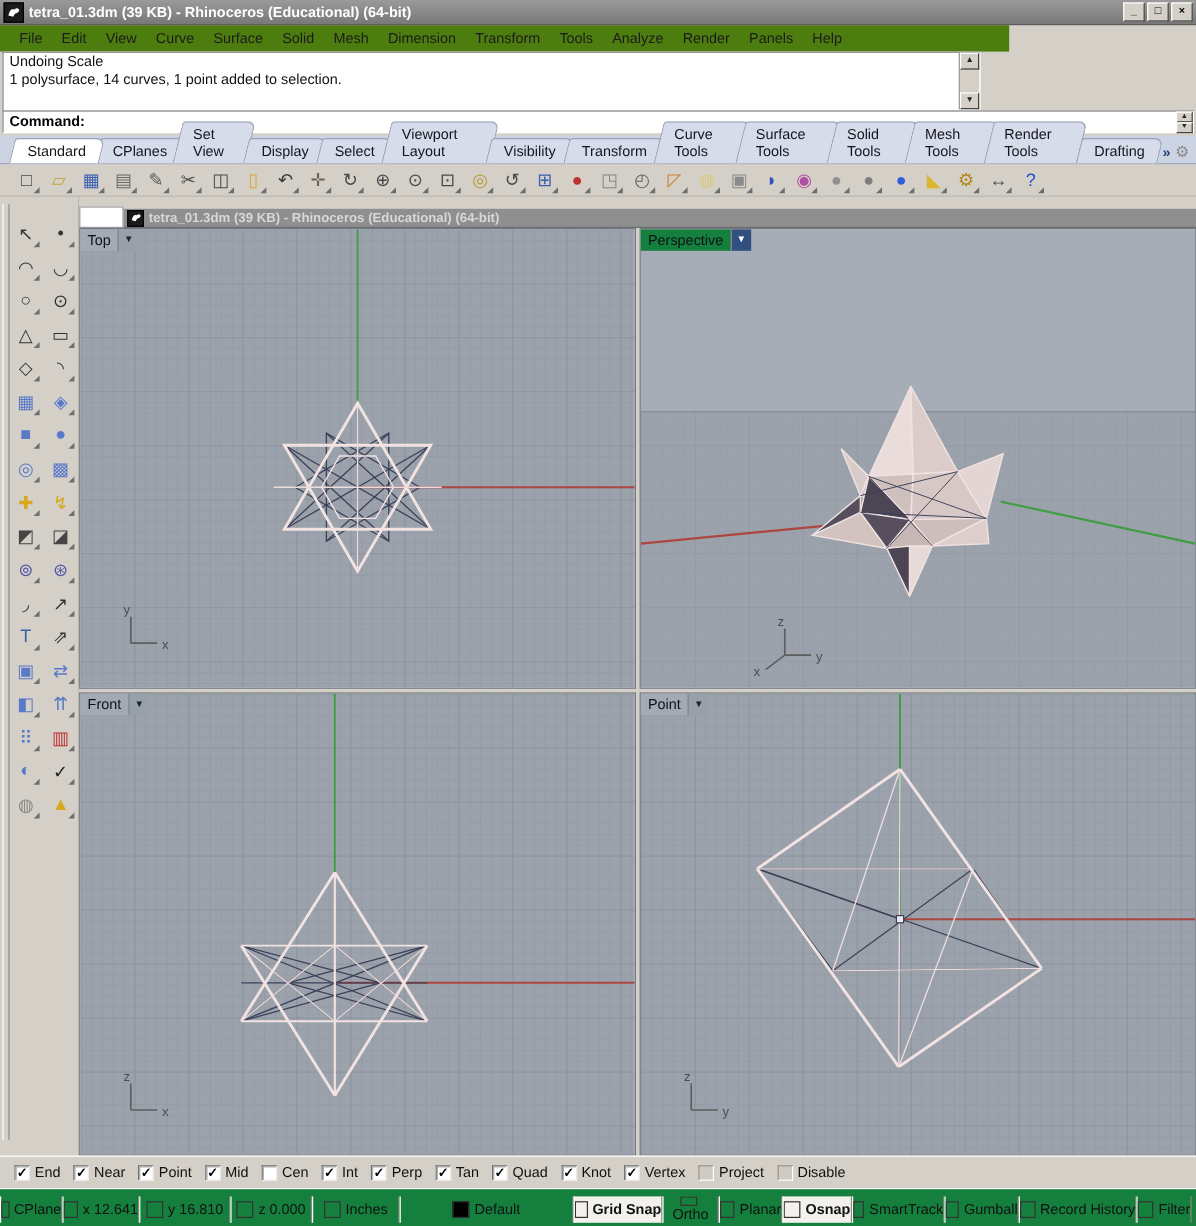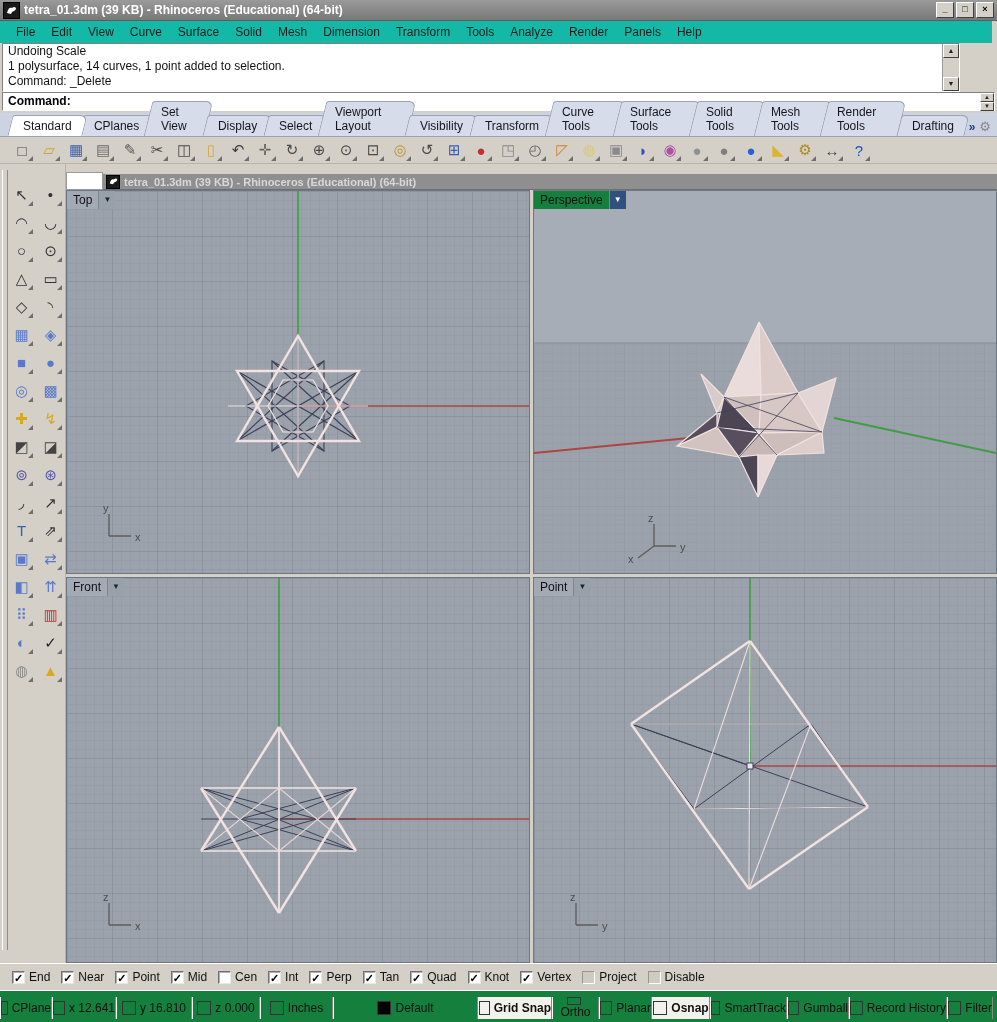--- a/index.html
+++ b/index.html
@@ -7,24 +7,24 @@
        background:#d4d0c8;overflow:hidden;-webkit-font-smoothing:none;}
   .abs{position:absolute;}
   
   .titlebar{left:0;top:0;width:997px;height:21px;background:linear-gradient(180deg,#9a9a9a,#787878);
     display:flex;align-items:center;padding:0 3px;box-sizing:border-box;border-bottom:1px solid #5d5d5d;}
   .titlebar .ttl{color:#fff;font-weight:bold;font-size:12px;margin-left:4px;flex:1;white-space:nowrap;overflow:hidden;}
   .winbtn{width:16px;height:14px;background:#d4d0c8;border:1px solid;border-color:#fff #404040 #404040 #fff;
     font-size:9px;line-height:12px;text-align:center;color:#000;margin-left:2px;font-weight:bold;}
   .rhlogo{width:15px;height:15px;background:#1a1a1a;border:1px solid #000;display:flex;align-items:center;justify-content:center;}
   
-  .menubar{left:0;top:21px;width:992px;height:22px;display:flex;align-items:center;padding-left:8px;box-sizing:border-box;background:#14b8a6;text-align:right;}
+  .menubar{left:0;top:21px;width:841px;height:22px;display:flex;align-items:center;padding-left:8px;box-sizing:border-box;background:#4d7c0f;text-align:right;}
   .menuitem{font-size:12px;color:#1c1c1c;padding:2px 8px;}
   
-  .cmdwrap{left:2px;top:43px;width:958px;height:49px;background:#fff;border:1px solid;border-color:#808080 #fff #fff #808080;box-sizing:border-box;}
+  .cmdwrap{left:2px;top:43px;width:815px;height:49px;background:#fff;border:1px solid;border-color:#808080 #fff #fff #808080;box-sizing:border-box;}
   .cmdline{left:2px;top:92px;width:993px;height:19px;background:#fff;border:1px solid;border-color:#808080 #fff #fff #808080;box-sizing:border-box;}
   .cmdtext{font-size:12px;color:#111;line-height:15px;padding-left:5px;white-space:nowrap;}
   .cmdprompt{font-size:12px;font-weight:bold;line-height:16px;padding-left:5px;}
   .vscroll{position:absolute;right:0;top:0;width:16px;height:100%;background:#d4d0c8;border-left:1px solid #9a9a9a;
     display:flex;flex-direction:column;justify-content:space-between;}
   .sbtn{width:16px;height:14px;background:#d4d0c8;border:1px solid;border-color:#fff #404040 #404040 #fff;
     box-sizing:border-box;font-size:7px;text-align:center;line-height:12px;color:#222;}
   .spin{position:absolute;right:0;top:0;width:14px;height:100%;display:flex;flex-direction:column;}
   .spin .sbtn{width:14px;height:9px;line-height:7px;font-size:6px;}
   
@@ -116,21 +116,20 @@
     <span class="menuitem">Render</span>
     <span class="menuitem">Panels</span>
     <span class="menuitem">Help</span>
   </div>
 
 <div class="abs cmdwrap">
   <div>
 
   <div class="cmdtext">Undoing Scale</div>
       <div class="cmdtext">1 polysurface, 14 curves, 1 point added to selection.</div>
-      <div class="cmdtext">Command: _Delete</div>
     </div>
   <div class="vscroll">
     <div class="sbtn">▲</div>
     <div class="sbtn">▼</div>
   </div>
 </div>
 
 <div class="abs cmdline">
   <div class="cmdprompt">Command:</div>
   <div class="spin">

